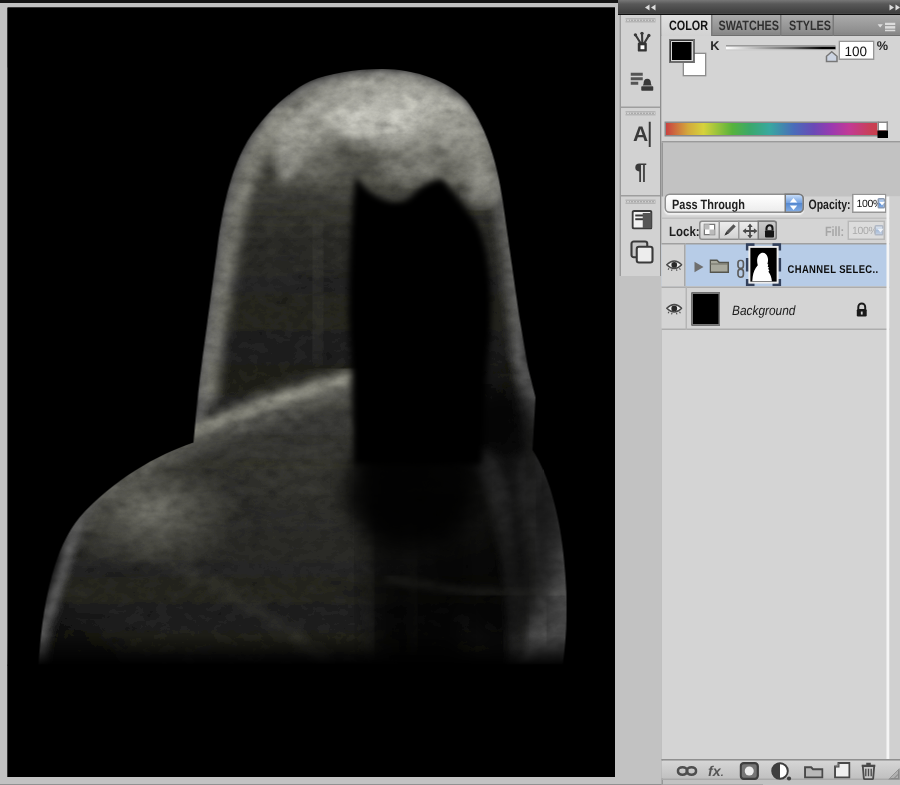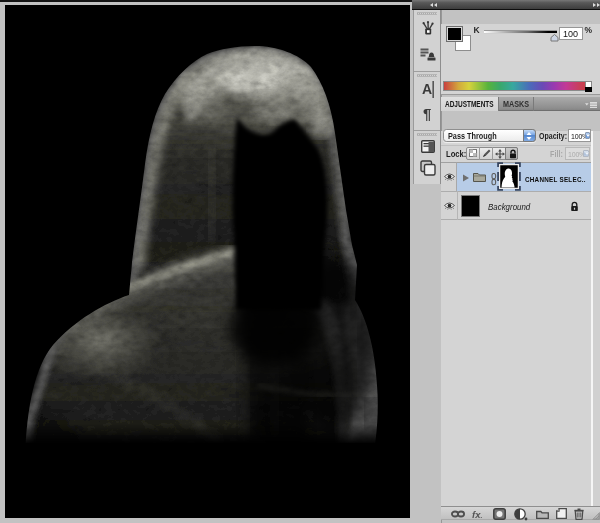--- a/index.html
+++ b/index.html
@@ -212,48 +212,50 @@
     </svg>
 
     <svg class="dicon" style="top:150px;left:6px;" width="16" height="17" viewBox="0 0 16 17">
       <rect x="1" y="1" width="10.5" height="10.5" rx="1.5" fill="#c8c8c8" stroke="#3a3a3a" stroke-width="1.4"></rect>
       <rect x="4.5" y="4.5" width="10.5" height="10.5" rx="1.5" fill="#ededed" stroke="#3a3a3a" stroke-width="1.4"></rect>
     </svg>
   </div>
   <div class="abs" id="pcol">
       <div class="abs" style="left:0;top:0;width:1px;height:513px;background:#979797;"></div>
 
-    <div class="abs" id="colorpanel"></div>
-
-    <div class="abs" style="left:14px;top:25px;width:16px;height:16px;background:#fff;border:1px solid #8d8d8d;"></div>
-    <div class="abs" style="left:5px;top:16px;width:17px;height:16px;background:#000;border:1px solid #6e6e6e;box-shadow:inset 0 0 0 1px #d8d8d8;"></div>
-    <div class="abs" style="left:32.5px;top:15px;width:8px;height:9px;font-size:8.5px;font-weight:bold;color:#2a2a2a;">K</div>
-    <div class="abs" style="left:43px;top:20px;width:73px;height:4px;background:linear-gradient(90deg,#ffffff,#b0b0b0 30%,#6a6a6a 60%,#000 88%);border-top:1px solid #999;border-bottom:1px solid #cfcfcf;"></div>
-    <svg class="abs" style="left:109px;top:24px;" width="9" height="8">
-        <path d="M4.5 0.5 L8 3.5 L8 7 L1 7 L1 3.5 Z" fill="#ccd4e2" stroke="#777" stroke-width="1"></path>
-      </svg>
-    <div class="abs field" style="left:117.5px;top:17px;width:24px;height:13px;line-height:13px;text-align:center;font-size:9px;">100</div>
-    <div class="abs" style="left:143.5px;top:15px;width:8px;height:9px;font-size:8.5px;font-weight:bold;color:#2a2a2a;">%</div>
-    <div class="abs" id="spectrum"></div>
-    <div class="abs" id="specwhite"></div>
-    <div class="abs" id="specblack"></div>
-
-    <div class="tabbar" id="adjbar">
-      <div class="tabbg" style="left:0px;width:57px;"></div>
-      <div class="tab tabactive" style="left:4px;transform:scaleX(.72);">ADJUSTMENTS</div>
-      <div class="tab" style="left:61.5px;transform:scaleX(.80);">MASKS</div>
-      <div class="tabsep" style="left:57px;"></div>
-      <div class="tabsep" style="left:91.5px;"></div>
+    <div class="tabbar" style="top:0">
+      <div class="tabbg" style="left:0px;width:33px;"></div>
+      <div class="tab tabactive" style="left:5px;transform:scaleX(.80);">COLOR</div>
+      <div class="tab" style="left:37.5px;transform:scaleX(.80);">SWATCHES</div>
+      <div class="tab" style="left:85px;transform:scaleX(.80);">STYLES</div>
+      <div class="tabsep" style="left:33px;"></div>
+      <div class="tabsep" style="left:79px;"></div>
+      <div class="tabsep" style="left:113.5px;"></div>
       <svg class="pmenu" style="right:3px;top:4.5px" width="12" height="6">
           <path d="M0 1.2 L3.6 1.2 L1.8 3.4 Z" fill="#dcdcdc"></path>
           <rect x="5" y="0" width="7" height="1.7" fill="#dcdcdc"></rect>
           <rect x="5" y="2.4" width="7" height="1.7" fill="#dcdcdc"></rect>
           <rect x="5" y="4.8" width="7" height="1.2" fill="#dcdcdc"></rect>
         </svg>
     </div>
+    <div class="abs" id="colorpanel"></div>
+
+    <div class="abs" style="left:14px;top:25px;width:16px;height:16px;background:#fff;border:1px solid #8d8d8d;"></div>
+    <div class="abs" style="left:5px;top:16px;width:17px;height:16px;background:#000;border:1px solid #6e6e6e;box-shadow:inset 0 0 0 1px #d8d8d8;"></div>
+    <div class="abs" style="left:32.5px;top:15px;width:8px;height:9px;font-size:8.5px;font-weight:bold;color:#2a2a2a;">K</div>
+    <div class="abs" style="left:43px;top:20px;width:73px;height:4px;background:linear-gradient(90deg,#ffffff,#b0b0b0 30%,#6a6a6a 60%,#000 88%);border-top:1px solid #999;border-bottom:1px solid #cfcfcf;"></div>
+    <svg class="abs" style="left:109px;top:24px;" width="9" height="8">
+        <path d="M4.5 0.5 L8 3.5 L8 7 L1 7 L1 3.5 Z" fill="#ccd4e2" stroke="#777" stroke-width="1"></path>
+      </svg>
+    <div class="abs field" style="left:117.5px;top:17px;width:24px;height:13px;line-height:13px;text-align:center;font-size:9px;">100</div>
+    <div class="abs" style="left:143.5px;top:15px;width:8px;height:9px;font-size:8.5px;font-weight:bold;color:#2a2a2a;">%</div>
+    <div class="abs" id="spectrum"></div>
+    <div class="abs" id="specwhite"></div>
+    <div class="abs" id="specblack"></div>
+
 
     <div class="abs" id="layerspanel"></div>
 
     <div class="abs" style="left:1.5px;top:119px;width:93px;height:13px;background:linear-gradient(#fff,#ececec);border:1px solid #8f8f8f;border-radius:3.5px;box-shadow:0 1px 1px rgba(255,255,255,.7);"></div>
     <div class="abs" style="left:7px;top:121px;font-size:9px;font-weight:bold;color:#1d1d1d;transform:scaleX(.81);transform-origin:0 0;white-space:nowrap;">Pass Through</div>
     <div class="abs" style="left:81.5px;top:119px;width:13px;height:13px;background:linear-gradient(#c5dcf8,#6f9ee0 50%,#5588d0 50%,#82ace4);border:1px solid #7a7a7a;border-radius:0 3.5px 3.5px 0;"></div>
     <svg class="abs" style="left:84px;top:121.5px;" width="8" height="8">
         <path d="M4 0 L6.5 3 L1.5 3 Z" fill="#fff"></path>
         <path d="M4 8 L6.5 5 L1.5 5 Z" fill="#fff"></path>
       </svg>

